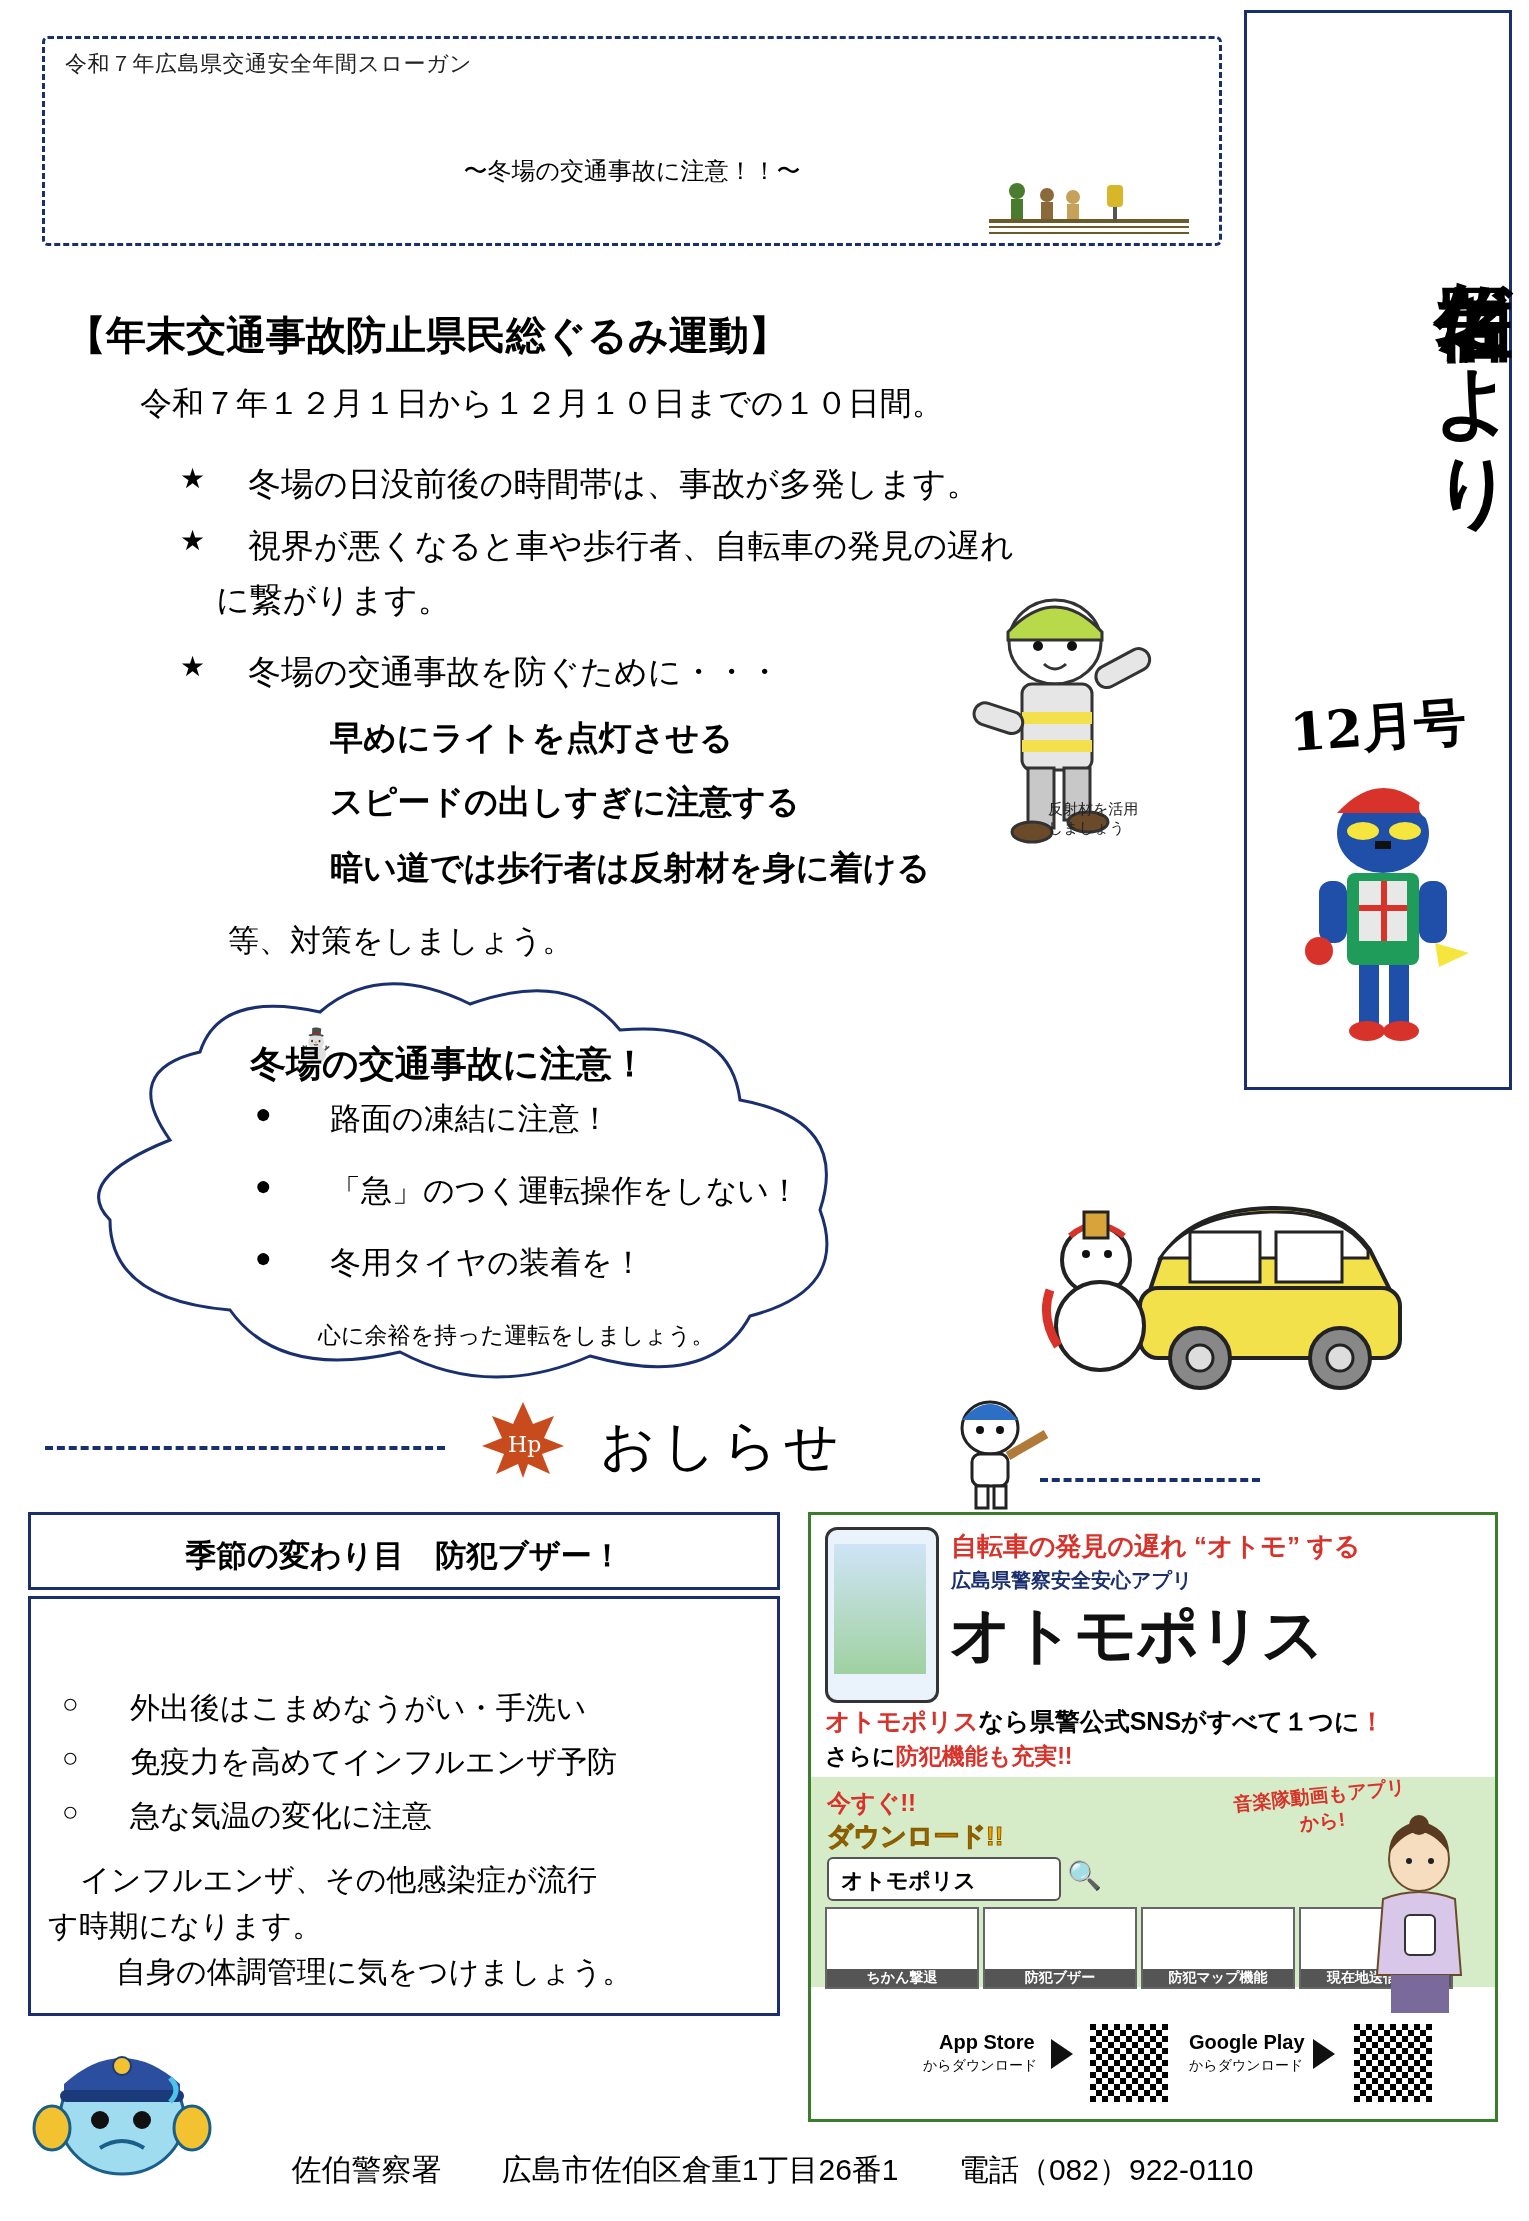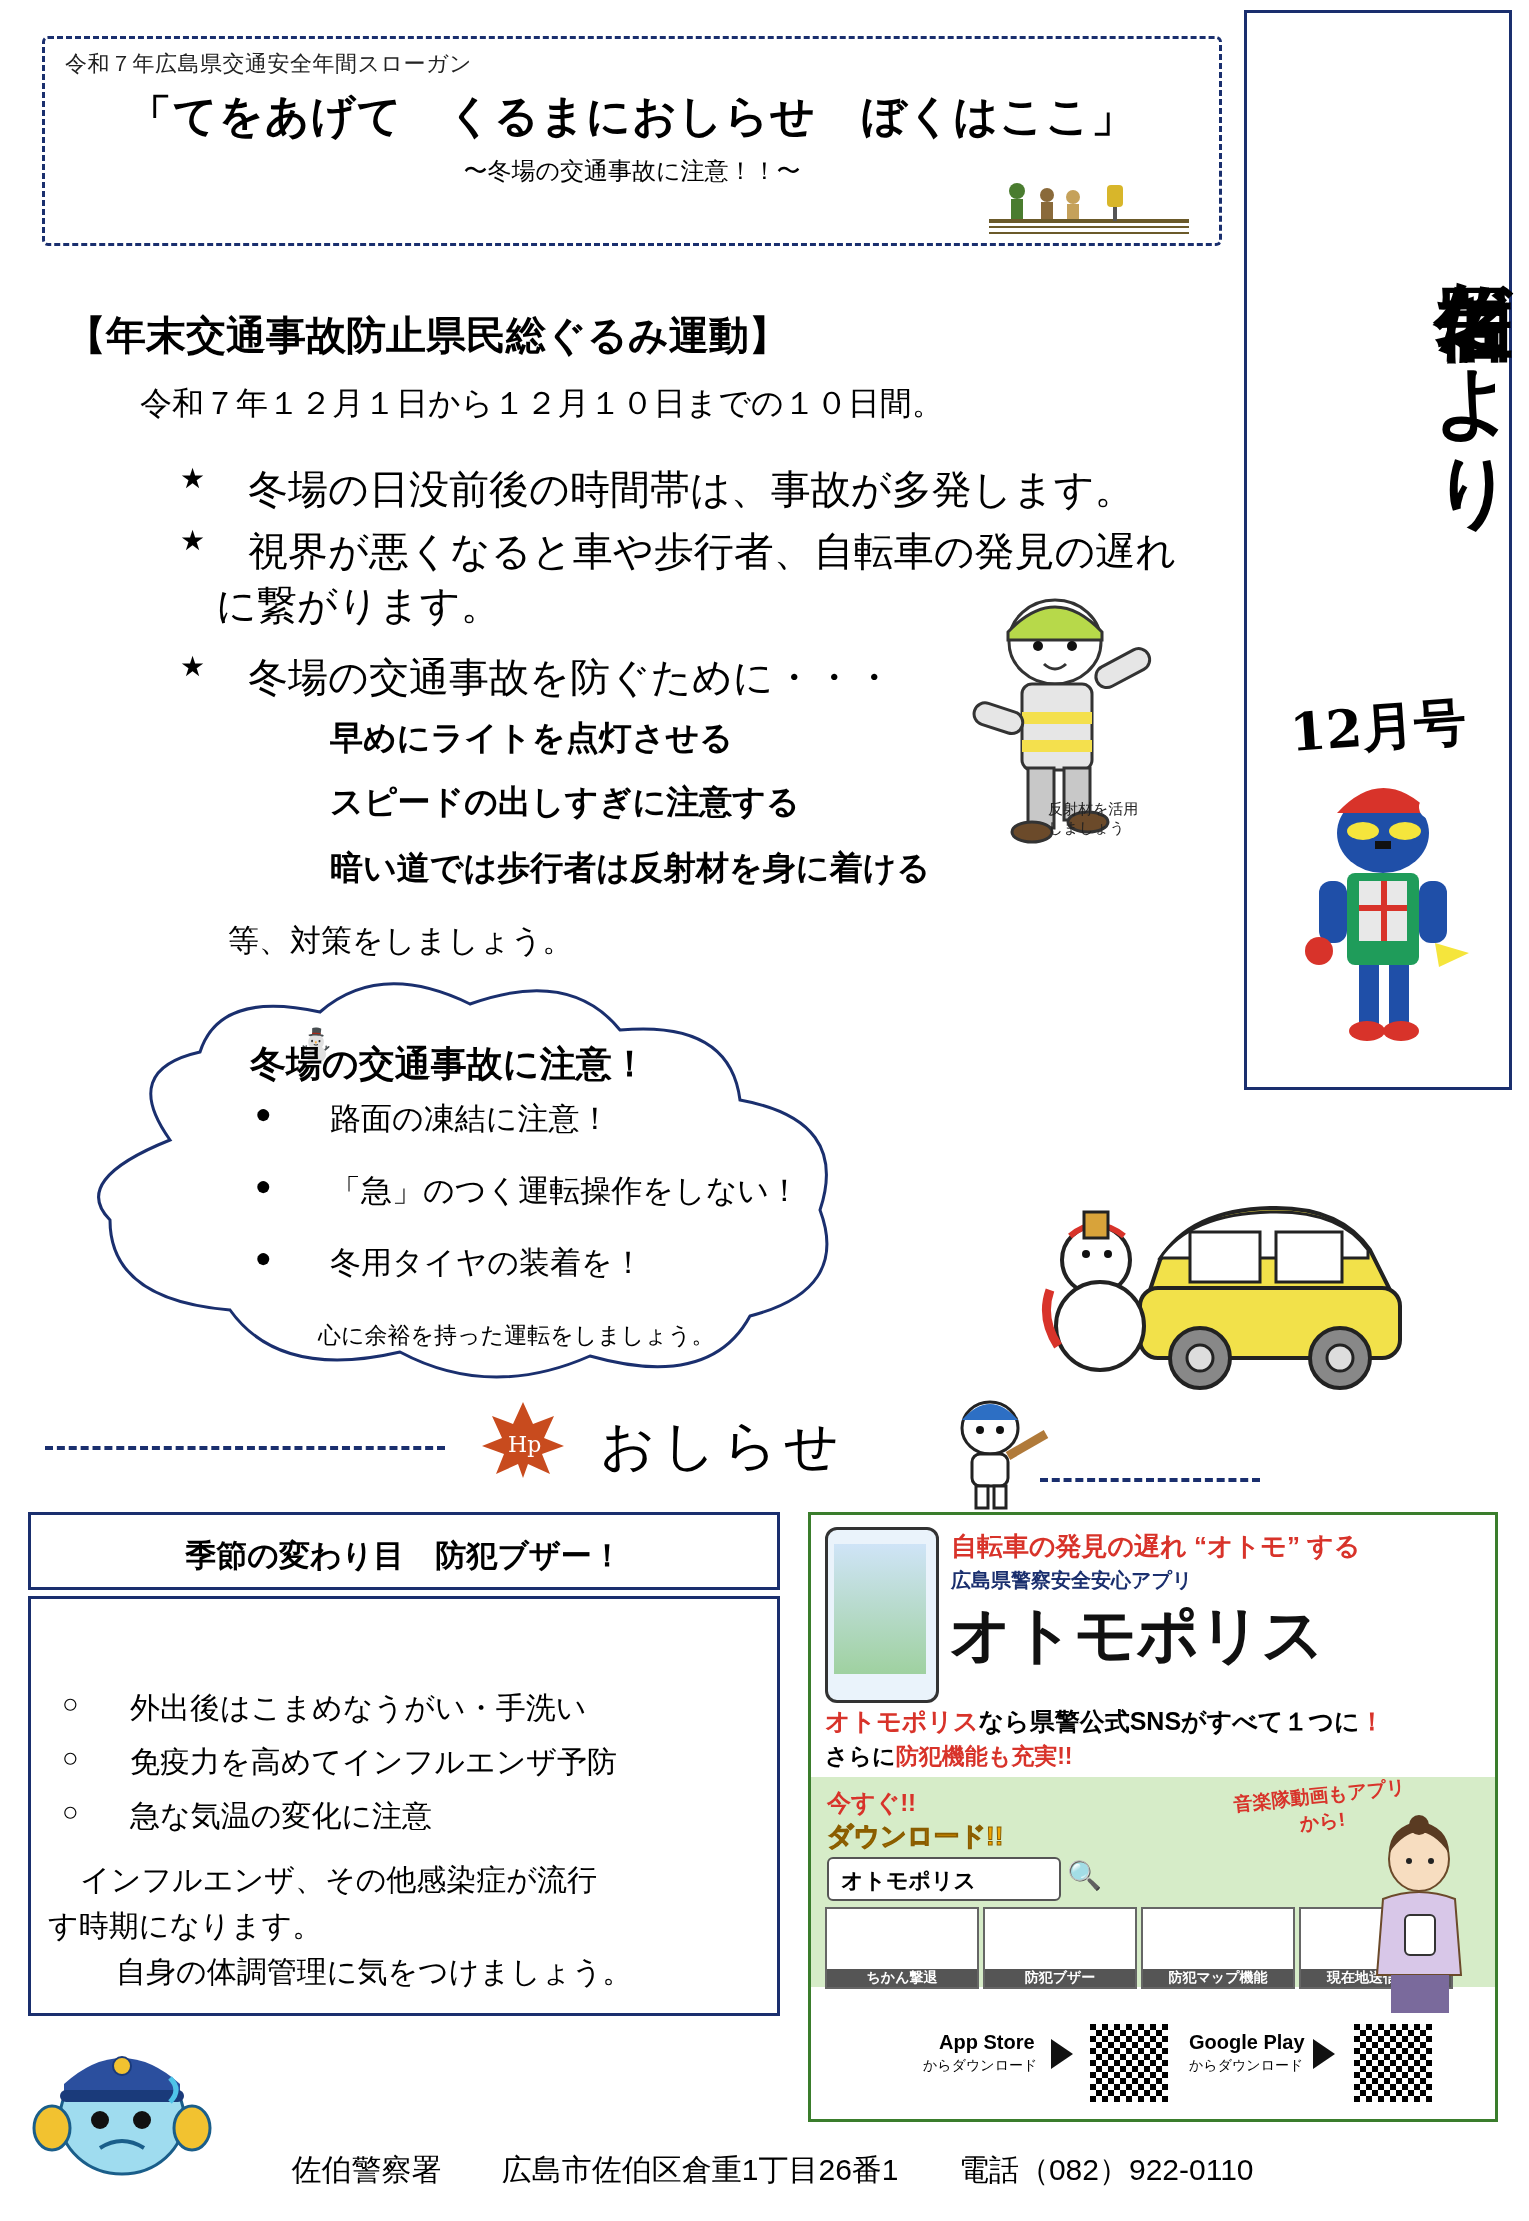--- a/index.html
+++ b/index.html
@@ -136,21 +136,21 @@
     font-size: 32px;
   }
   .star-mark {
     position: absolute;
     left: 180px;
     font-size: 28px;
   }
   .bullet-text {
     position: absolute;
     left: 248px;
-    font-size: 40px;
+    font-size: 33px;
   }
   .bold-line {
     position: absolute;
     left: 330px;
     font-size: 33px;
     font-weight: bold;
   }
   .closing-line {
     position: absolute;
     left: 228px;
@@ -529,21 +529,20 @@
     font-size: 32px;
   }
 </style>
 </head>
 <body>
 
 <div class="page">
 
   <div class="slogan-box">
     <div class="slogan-kicker">令和７年広島県交通安全年間スローガン</div>
-    <div class="slogan-main">「てをあげて　くるまにおしらせ　ぼくはここ」</div>
     <div class="slogan-sub">〜冬場の交通事故に注意！！〜</div>
     <svg class="slogan-art" viewBox="0 0 200 70">
       <rect x="0" y="52" width="200" height="4" fill="#6b5a2a"></rect>
       <g fill="#4a7c2f">
         <circle cx="28" cy="24" r="8"></circle>
           <rect x="22" y="32" width="12" height="20"></rect>
       </g>
       <g fill="#8a6a3a">
         <circle cx="58" cy="28" r="7"></circle>
           <rect x="52" y="35" width="12" height="17"></rect>

